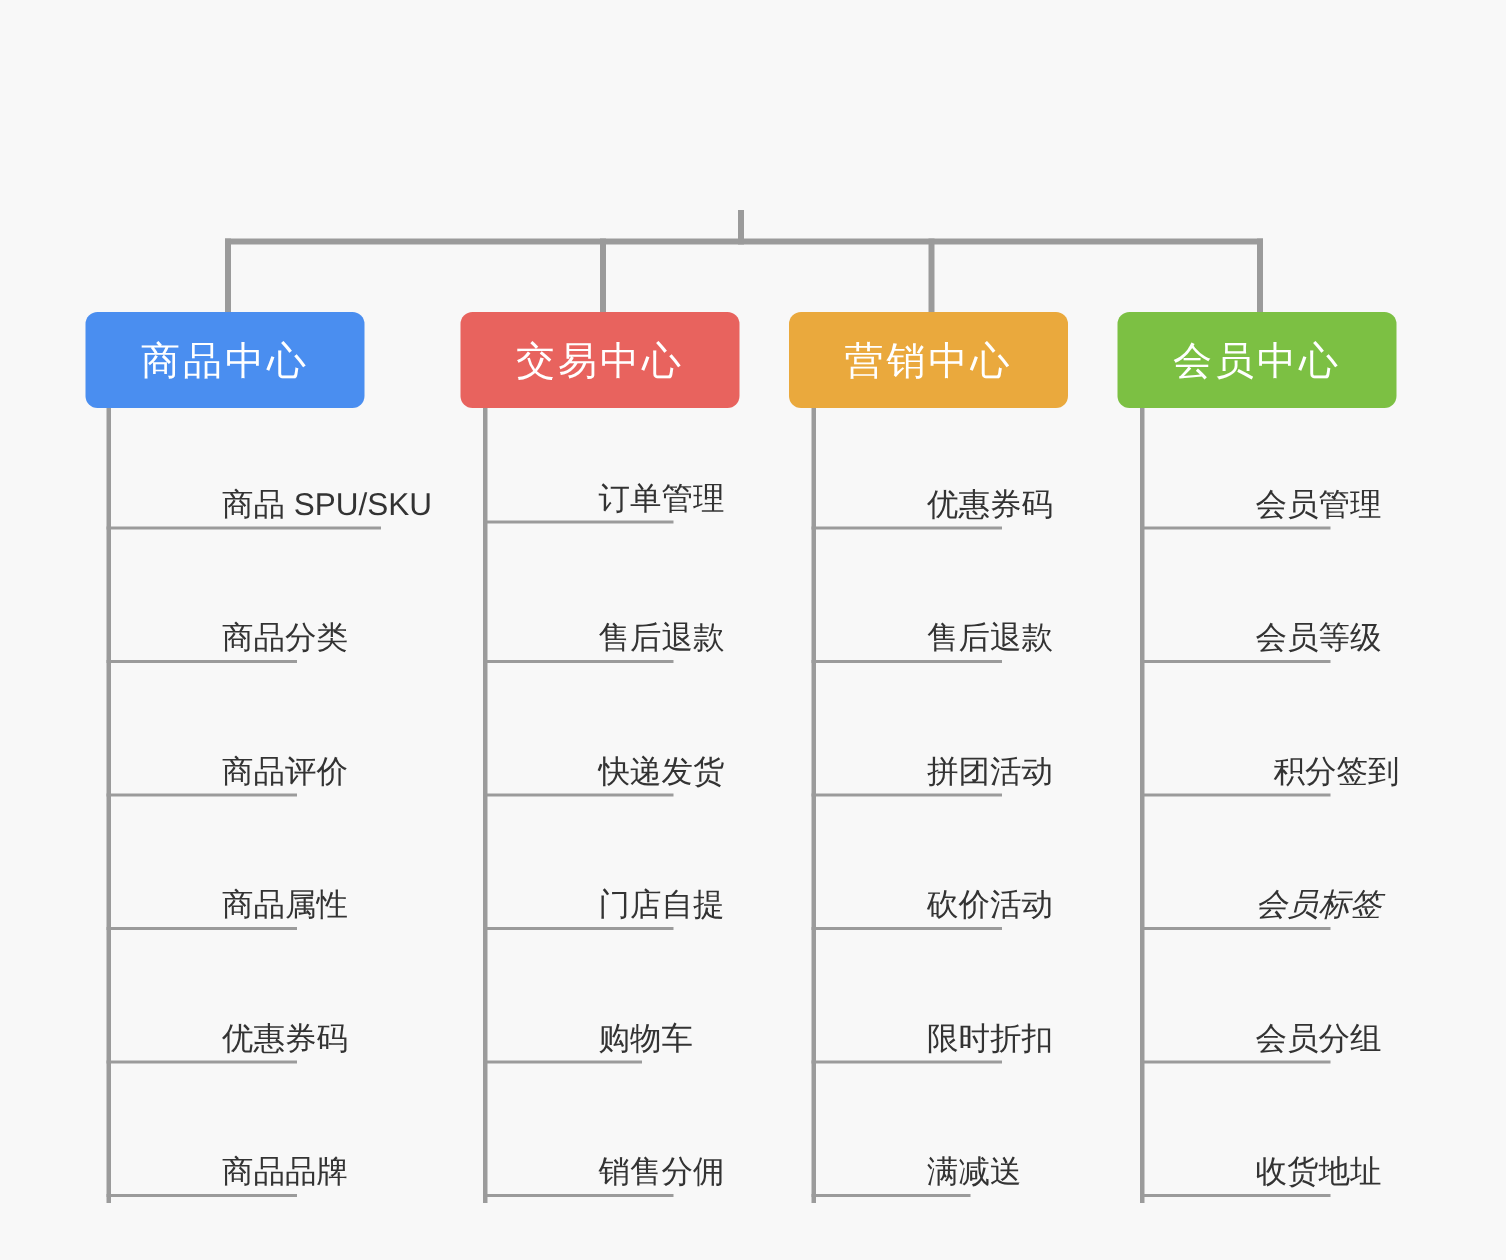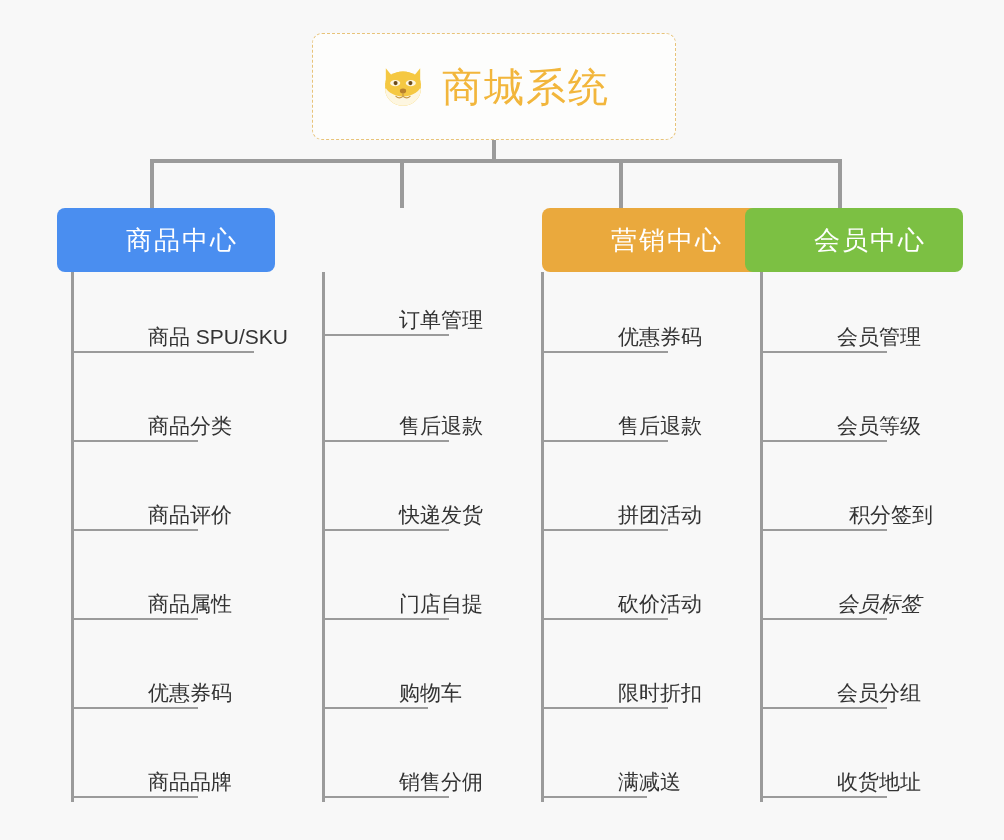--- a/index.html
+++ b/index.html
@@ -79,32 +79,31 @@
   
   .cat-box {
     position: absolute;
     top: 208px;
     width: 186px;
     height: 64px;
     border-radius: 8px;
     display: flex;
     align-items: center;
     justify-content: center;
-    padding-left: 32px;
   }
   .cat-label {
     font-size: 26px;
     color: #ffffff;
     letter-spacing: 2px;
     line-height: 1;
     white-space: nowrap;
   }
   .cat-1 { left: 57px; }
   .cat-2 { left: 307px; }
-  .cat-3 { left: 542px; }
+  .cat-3 { left: 526px; }
   .cat-4 { left: 745px; }
 
   
   .trunk {
     position: absolute;
     width: 3px;
     background: #9b9b9b;
     top: 272px;
   }
   .trunk-1 { left: 71px;  height: 530px; }
@@ -133,47 +132,34 @@
   .col-1 .leaf { left: 71px; }
   .col-2 .leaf { left: 322px; }
   .col-3 .leaf { left: 541px; }
   .col-4 .leaf { left: 760px; }
 </style>
 </head>
 <body>
 
 <div id="diagram">
 
-  <div class="root-node">
-    <svg class="root-icon" viewBox="0 0 64 64">
-      <path d="M10 8 L10 26 L20 20 Z" fill="#f5c842"></path>
-      <path d="M54 8 L54 26 L44 20 Z" fill="#f5c842"></path>
-      <ellipse cx="32" cy="34" rx="23" ry="22" fill="#f5c842"></ellipse>
-      <path d="M9 34 a23 22 0 0 0 46 0 Z" fill="#fdf6e0"></path>
-      <ellipse cx="32" cy="28" rx="23" ry="16" fill="#f5c842"></ellipse>
-      <ellipse cx="22" cy="27" rx="6.5" ry="4" fill="#fdf6e0"></ellipse>
-      <ellipse cx="42" cy="27" rx="6.5" ry="4" fill="#fdf6e0"></ellipse>
-      <ellipse cx="22.5" cy="27" rx="2.6" ry="2.6" fill="#6b4a1a"></ellipse>
-      <ellipse cx="41.5" cy="27" rx="2.6" ry="2.6" fill="#6b4a1a"></ellipse>
-      <ellipse cx="32" cy="37" rx="4" ry="3" fill="#b9812c"></ellipse>
-      <path d="M32 40 L32 44 M32 44 q-5 4 -9 0 M32 44 q5 4 9 0" stroke="#c79a4a" stroke-width="1.6" fill="none" stroke-linecap="round"></path>
-    </svg>
-    <span class="root-title">商城系统</span>
-  </div>
 
   <div class="line v-line root-stem"></div>
   <div class="line h-line bus"></div>
   <div class="line v-line drop drop-1"></div>
   <div class="line v-line drop drop-2"></div>
   <div class="line v-line drop drop-3"></div>
   <div class="line v-line drop drop-4"></div>
 
   <div class="cat-box cat-1" style="background: rgb(74, 142, 240);">
     <span class="cat-label">商品中心</span>
   </div>
+  <div class="cat-box cat-2" style="background: rgb(232, 99, 94);">
+    <span class="cat-label">交易中心</span>
+  </div>
   <div class="cat-box cat-3" style="background: rgb(234, 169, 61);">
     <span class="cat-label">营销中心</span>
   </div>
   <div class="cat-box cat-4" style="background: rgb(124, 192, 67);">
     <span class="cat-label">会员中心</span>
   </div>
 
   <div class="trunk trunk-1"></div>
   <div class="trunk trunk-2"></div>
   <div class="trunk trunk-3"></div>
@@ -194,21 +180,21 @@
       </div>
     <div class="leaf" style="top: 663px; width: 127px;">
         <span class="leaf-label">优惠券码</span>
       </div>
     <div class="leaf" style="top: 752px; width: 127px;">
         <span class="leaf-label">商品品牌</span>
       </div>
   </div>
 
   <div class="col-2">
-    <div class="leaf" style="top: 290px; width: 127px;">
+    <div class="leaf" style="top: 303px; width: 127px;">
         <span class="leaf-label">订单管理</span>
       </div>
     <div class="leaf" style="top: 396px; width: 127px;">
         <span class="leaf-label">售后退款</span>
       </div>
     <div class="leaf" style="top: 485px; width: 127px;">
         <span class="leaf-label">快递发货</span>
       </div>
     <div class="leaf" style="top: 574px; width: 127px;">
         <span class="leaf-label">门店自提</span>

